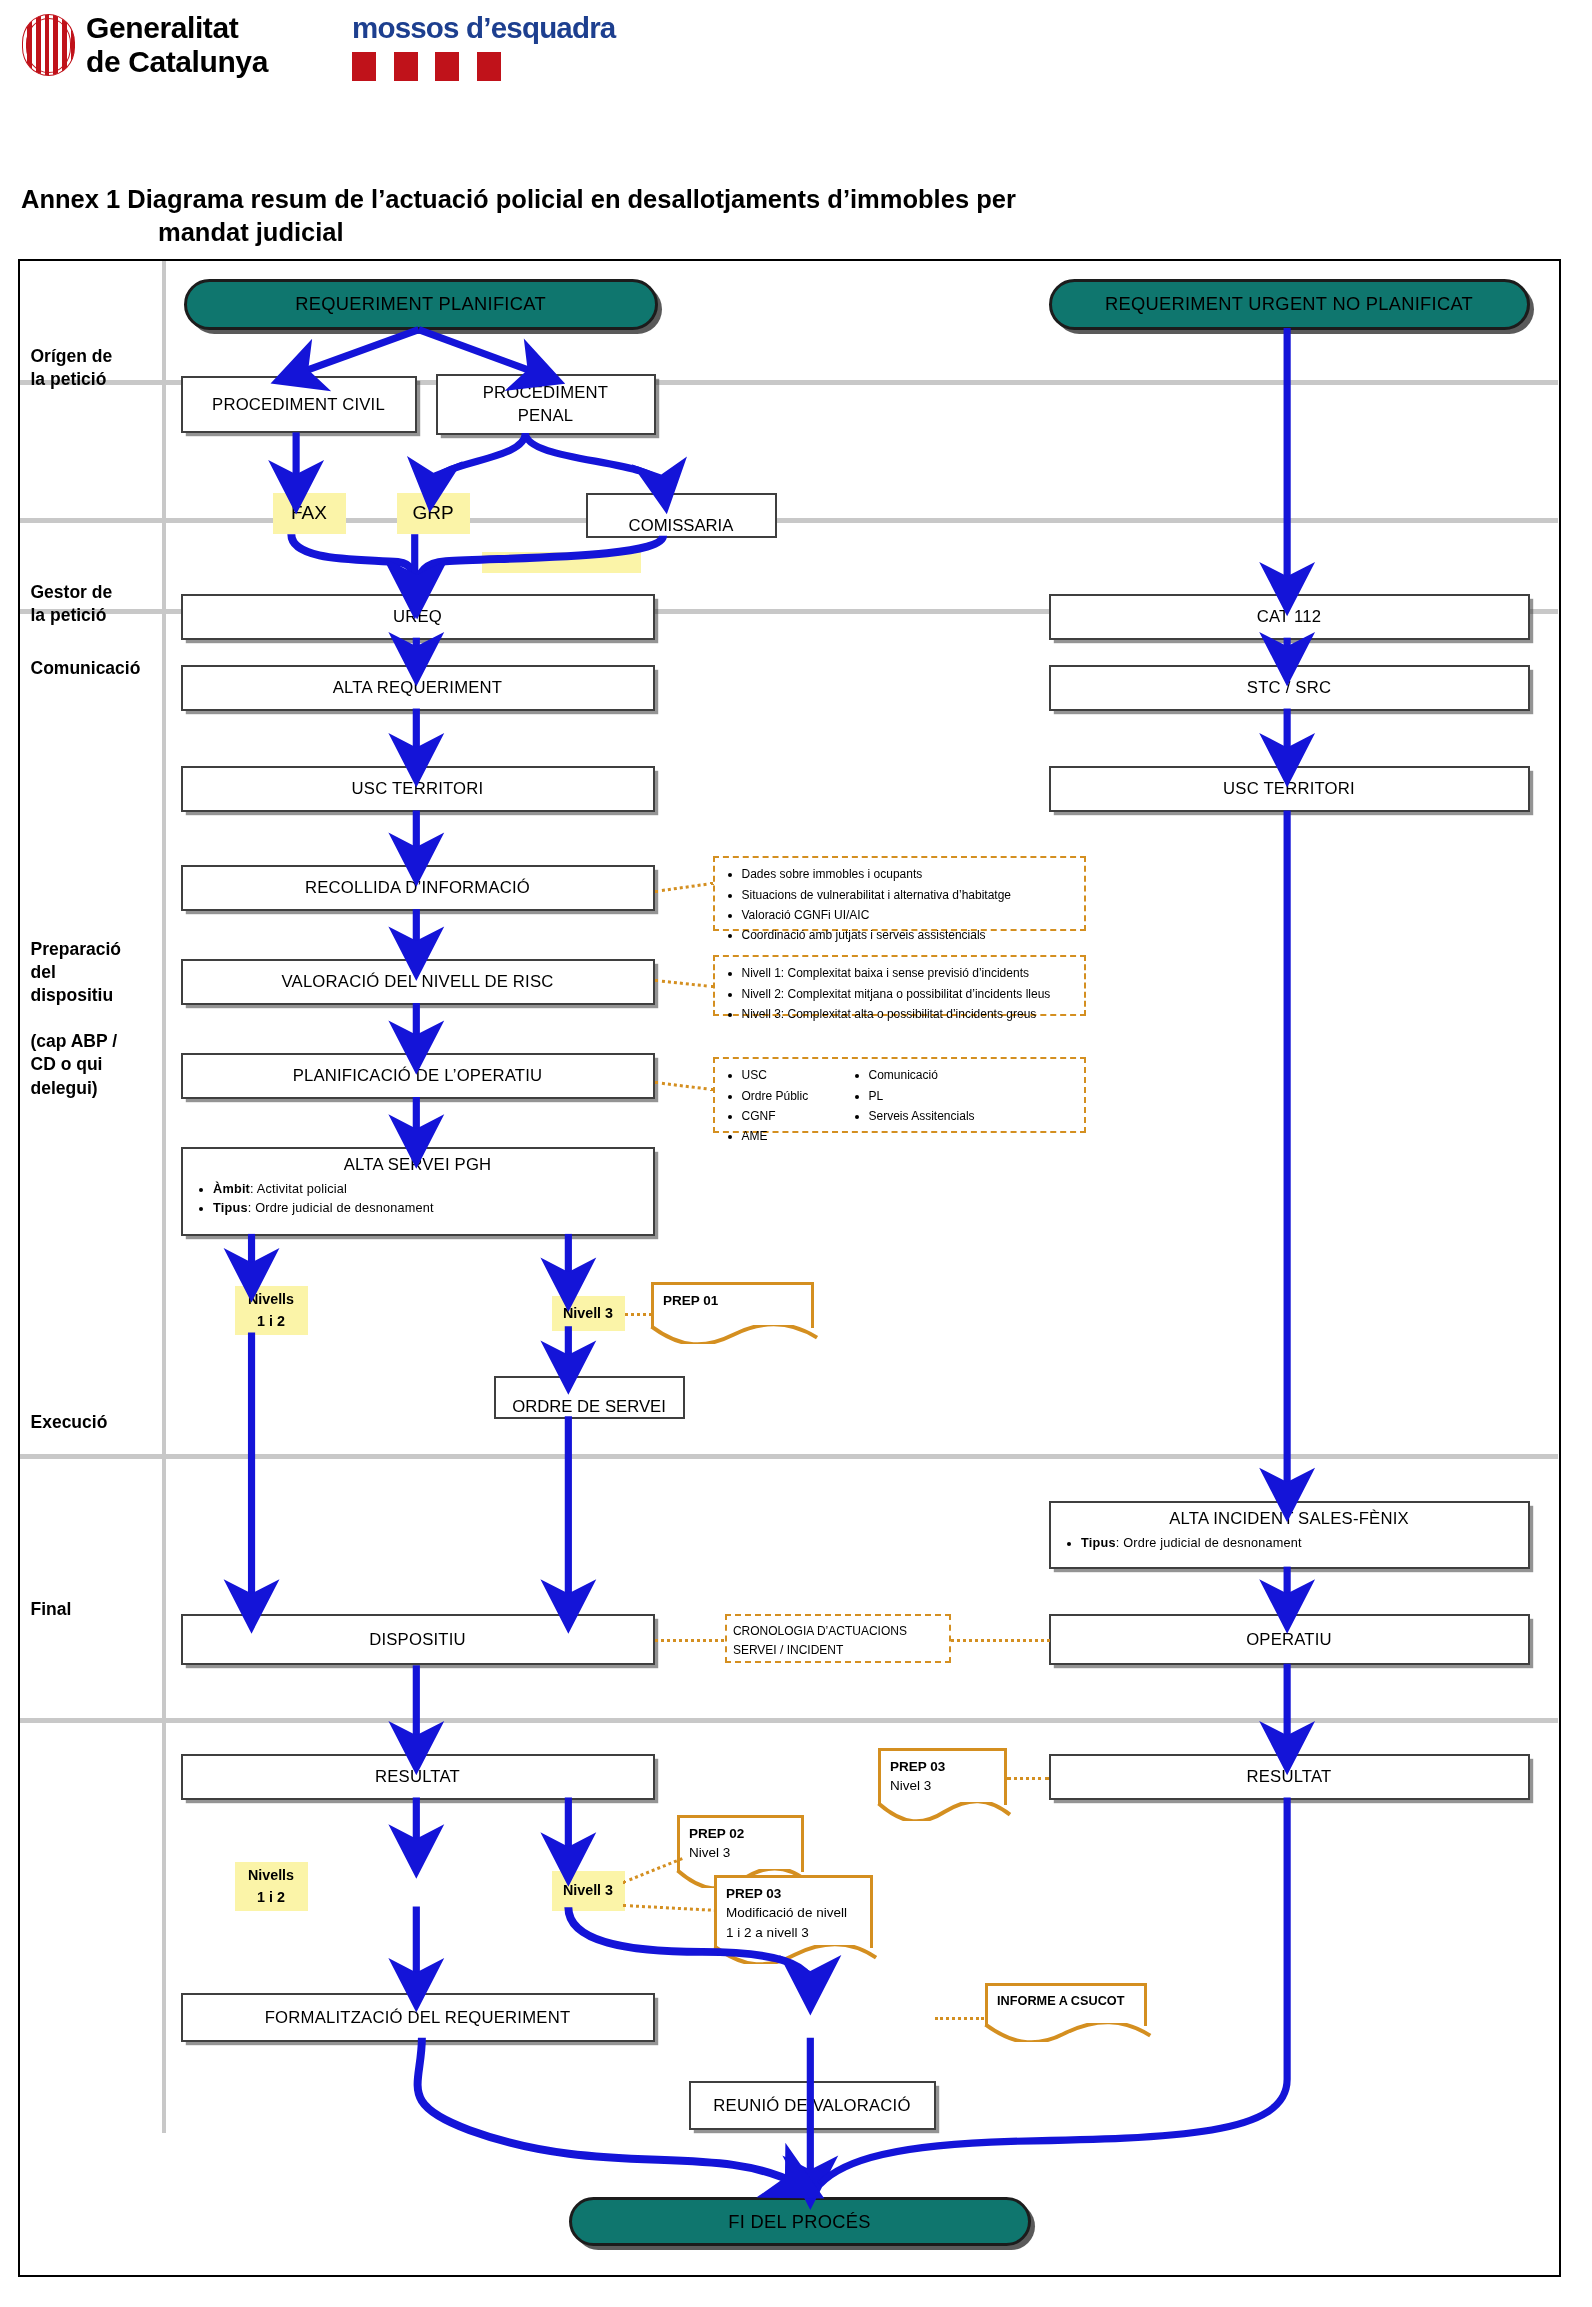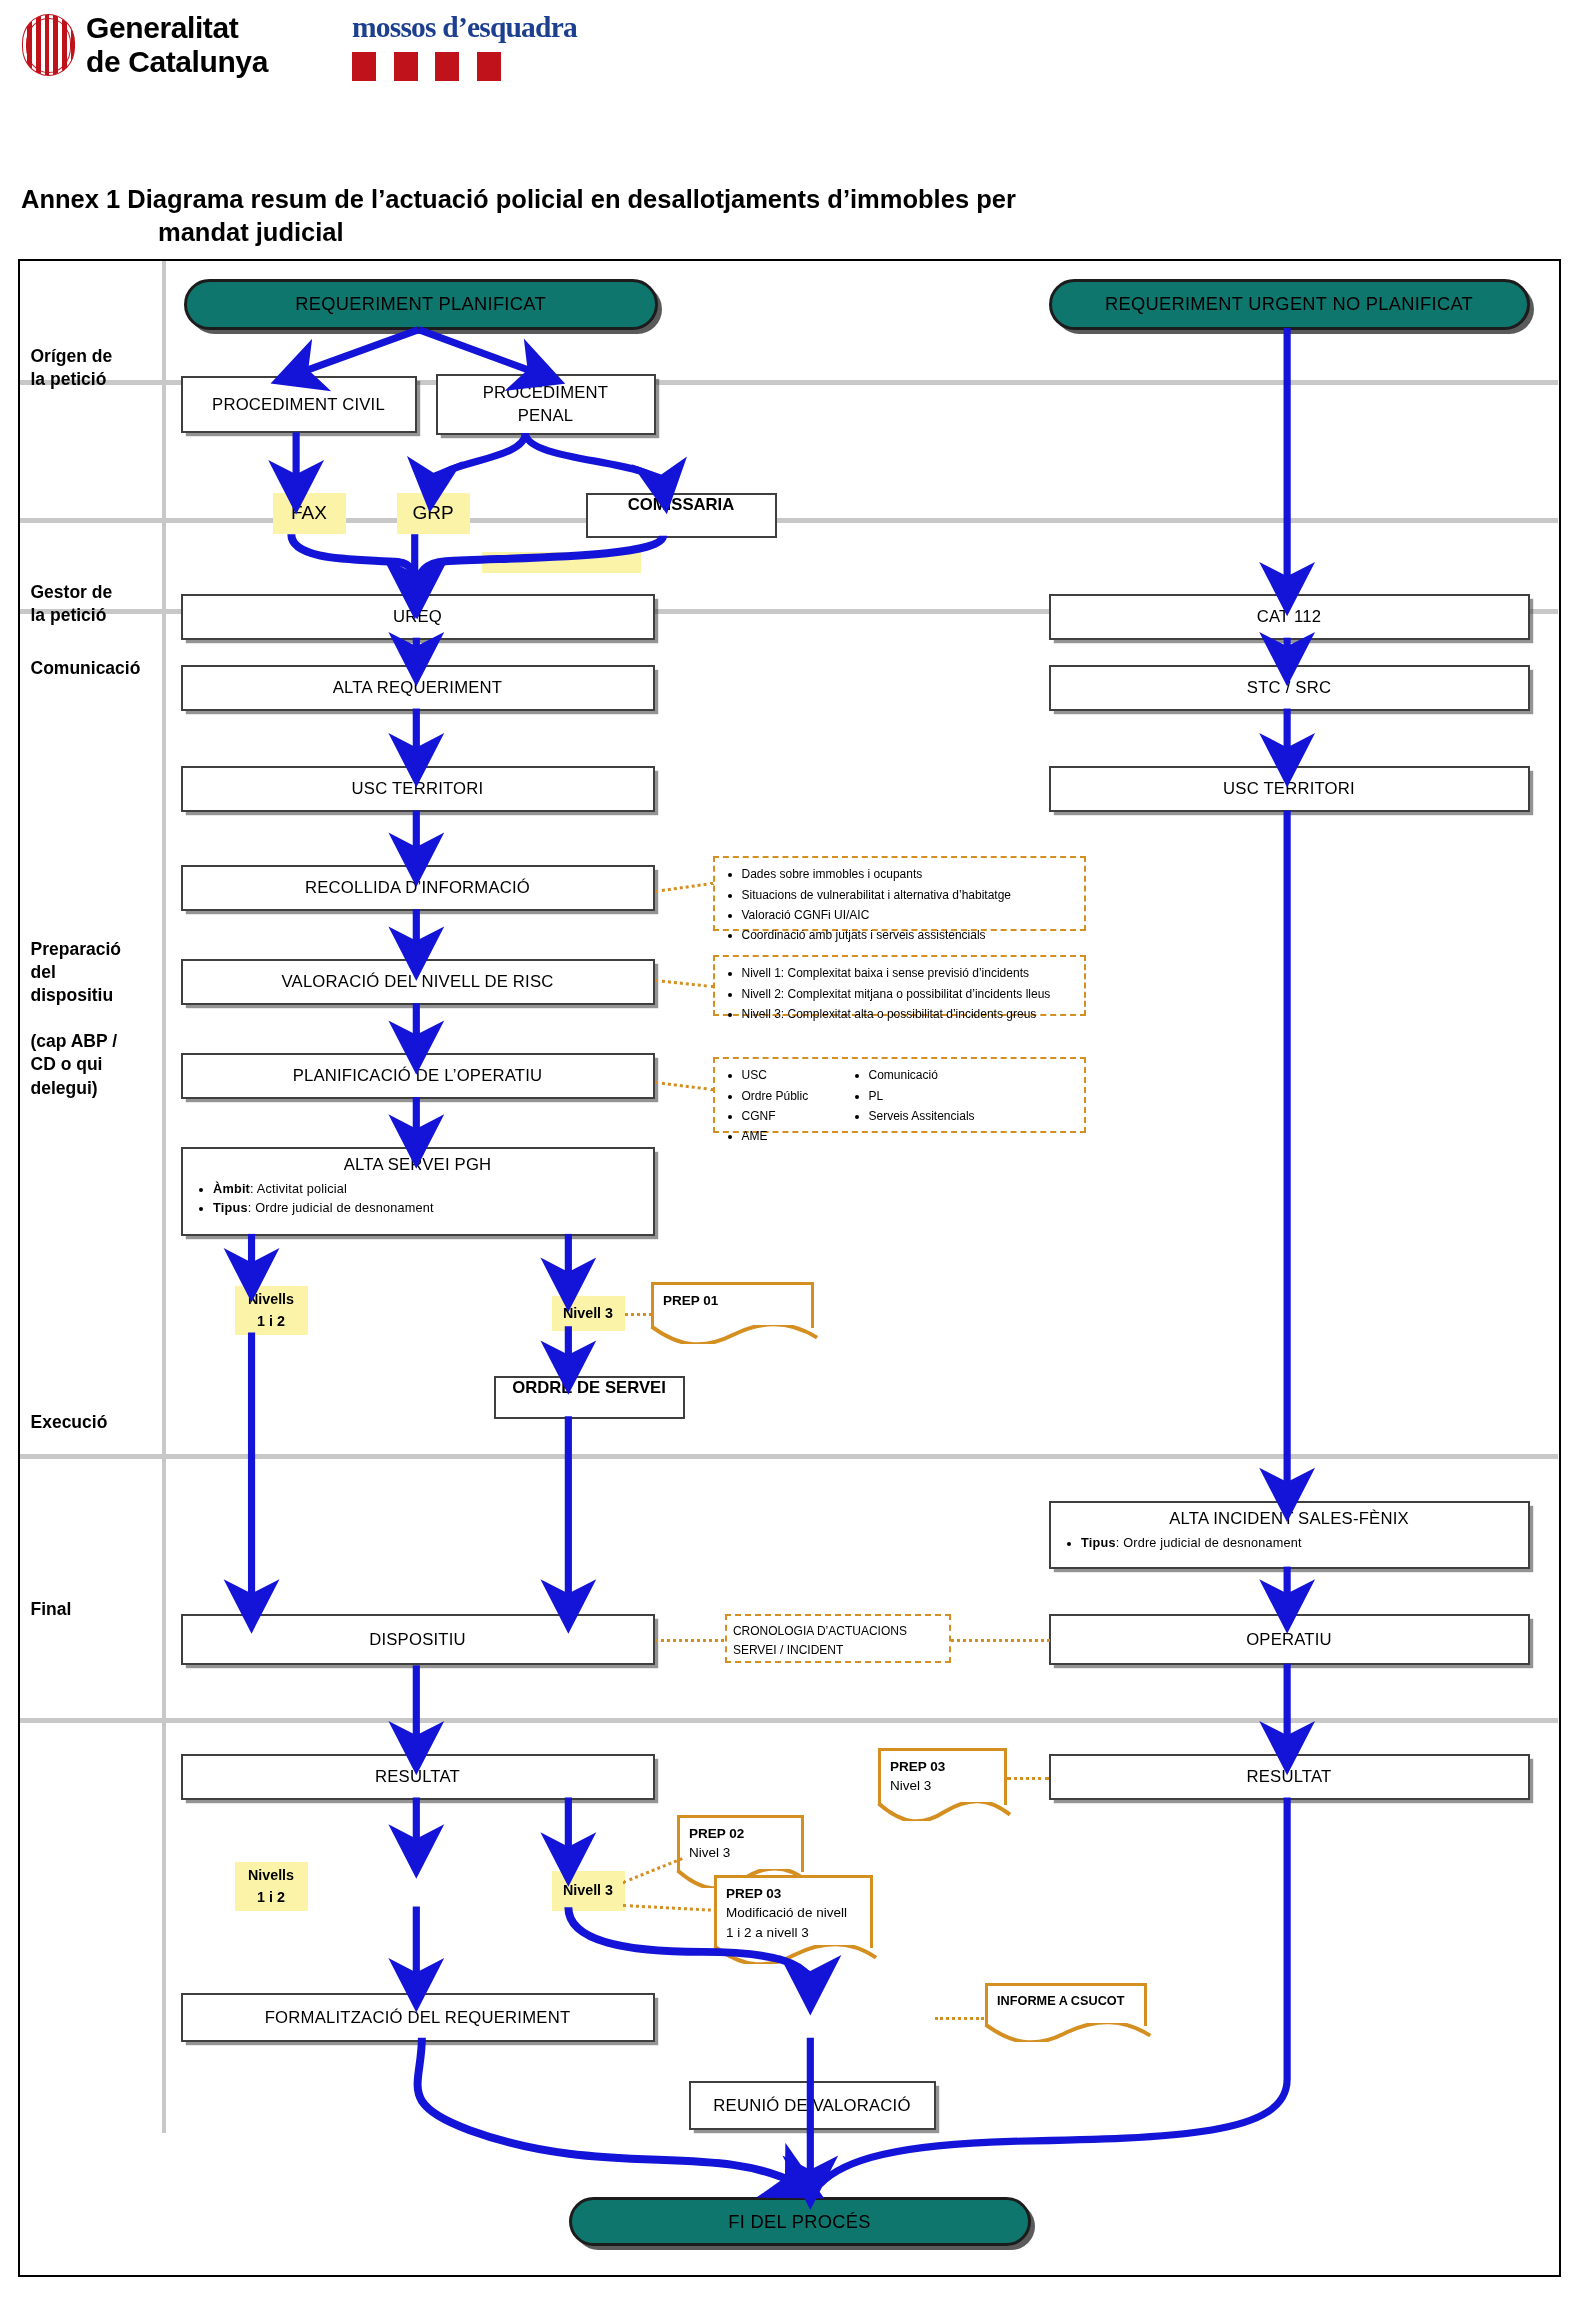--- a/index.html
+++ b/index.html
@@ -27,21 +27,21 @@
   .gen-shield:before {
     content:""; position:absolute; left:3.2px; top:2.4px; right:3.2px; bottom:2.4px;
     border:0.8px solid #c0121a; border-radius:50%/46%;
   }
   .gen-text {
     position:absolute; left:86px; top:11px;
     font-size:30px; font-weight:bold; line-height:1.14;
     color:#000; letter-spacing:-0.4px; white-space:pre-line;
   }
 
-  .me-logo { position:absolute; left:352px; top:12.7px;font-family:Liberation Serif, serif; }
+  .me-logo { position:absolute; left:352px; top:12.7px; }
   .me-text {
     font-size:29.5px; font-weight:bold; color:#1d3f8f;
     letter-spacing:-0.8px; line-height:1;
   }
   .me-squares { margin-top:9.6px; display:flex; gap:17.5px; }
   .me-sq { width:24px; height:29px; background:#c0121a; }
 
   .doc-title {
     position:absolute; left:21px; top:171px; width:1473px;
     font-size:25.5px; font-weight:bold; color:#000; line-height:1.30;margin-top:12px;
@@ -84,22 +84,22 @@
   .terminator {
     position:absolute; background:#0f766e; border:3.2px solid #1c1c1c;
     border-radius:32px;
     box-shadow:4.8px 4.8px 0 -0.8px rgba(35,35,35,0.75);
     display:flex; align-items:center; justify-content:center;
     font-size:18.3px; letter-spacing:0.3px; color:#000;
   }
 
   .plain-node {
     position:absolute; background:#fff; border:2.4px solid #3f3f3f;
-    display:flex; align-items:flex-start; justify-content:center;
-    font-size:16.7px; color:#000;font-weight:bold;
+    display:flex; align-items:flex-end; justify-content:center;
+    font-size:16.7px; color:#000;
   }
 
   
   .hl {
     position:absolute; background:#fbf4a8; color:#000;
     font-size:15px; display:flex; align-items:center; justify-content:center;
     text-align:center; line-height:1.5; white-space:pre-line;
   }
   .hl.bold { font-weight:bold; font-size:14.3px; }
 

